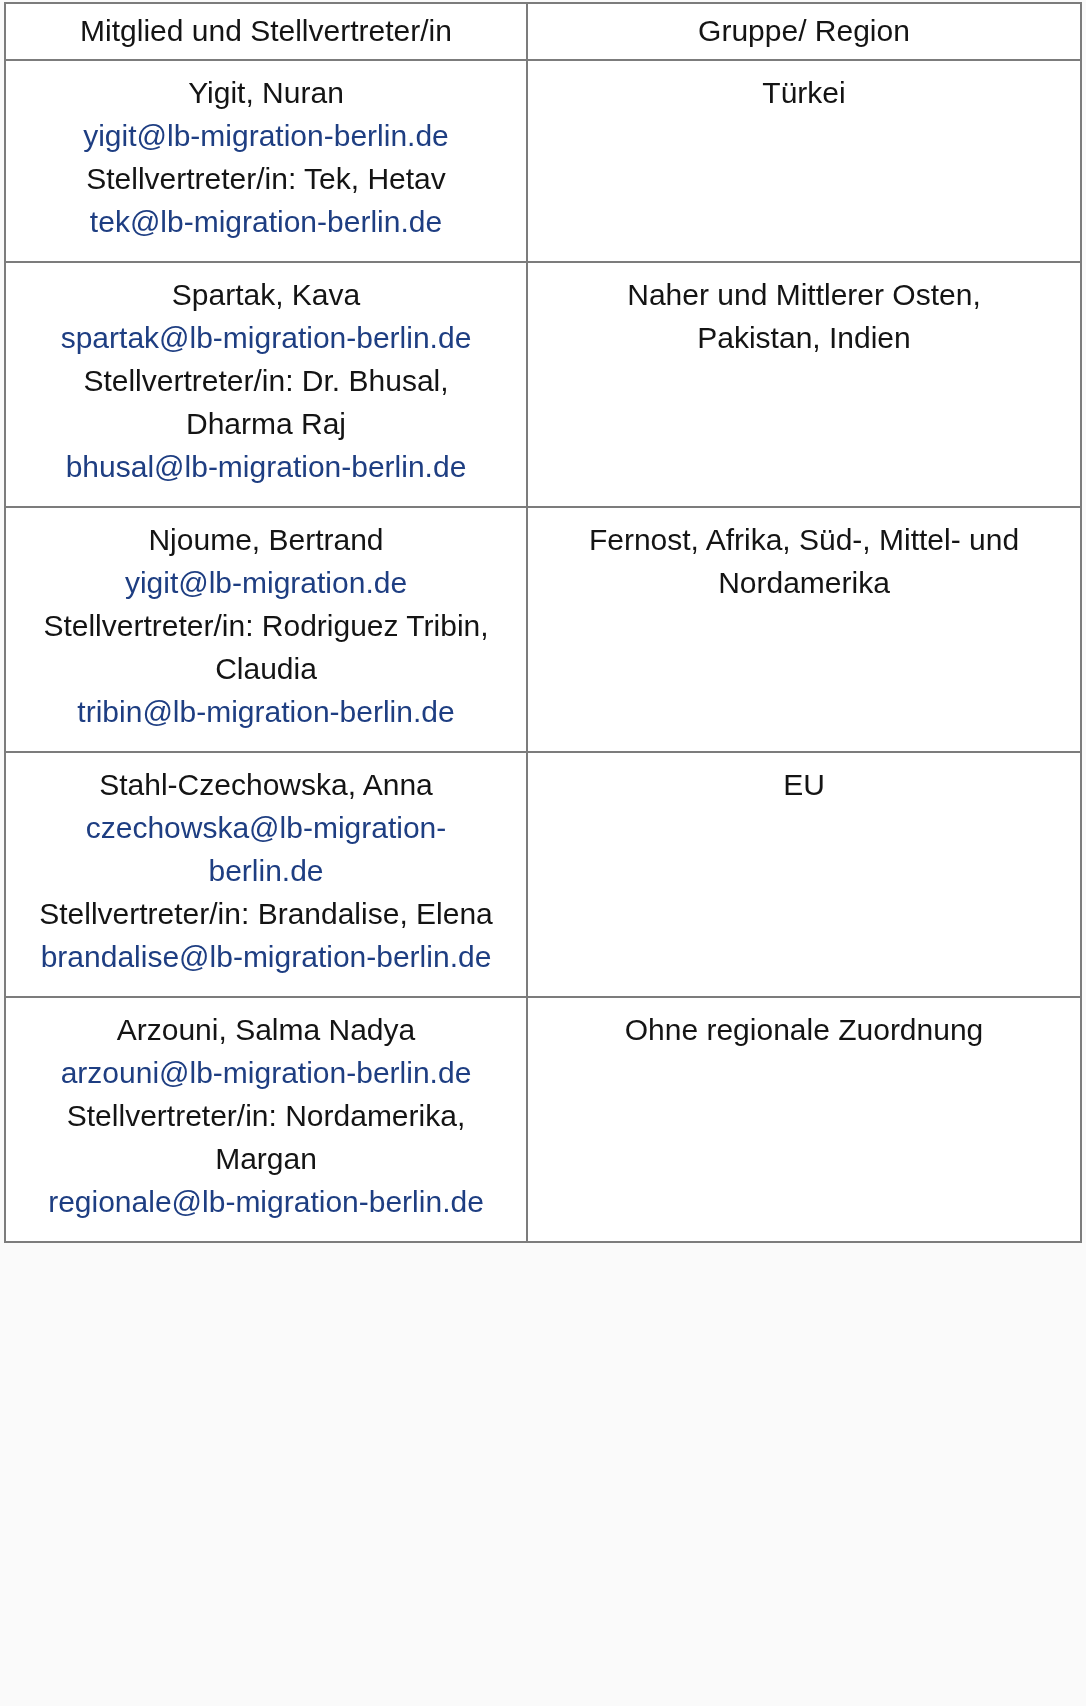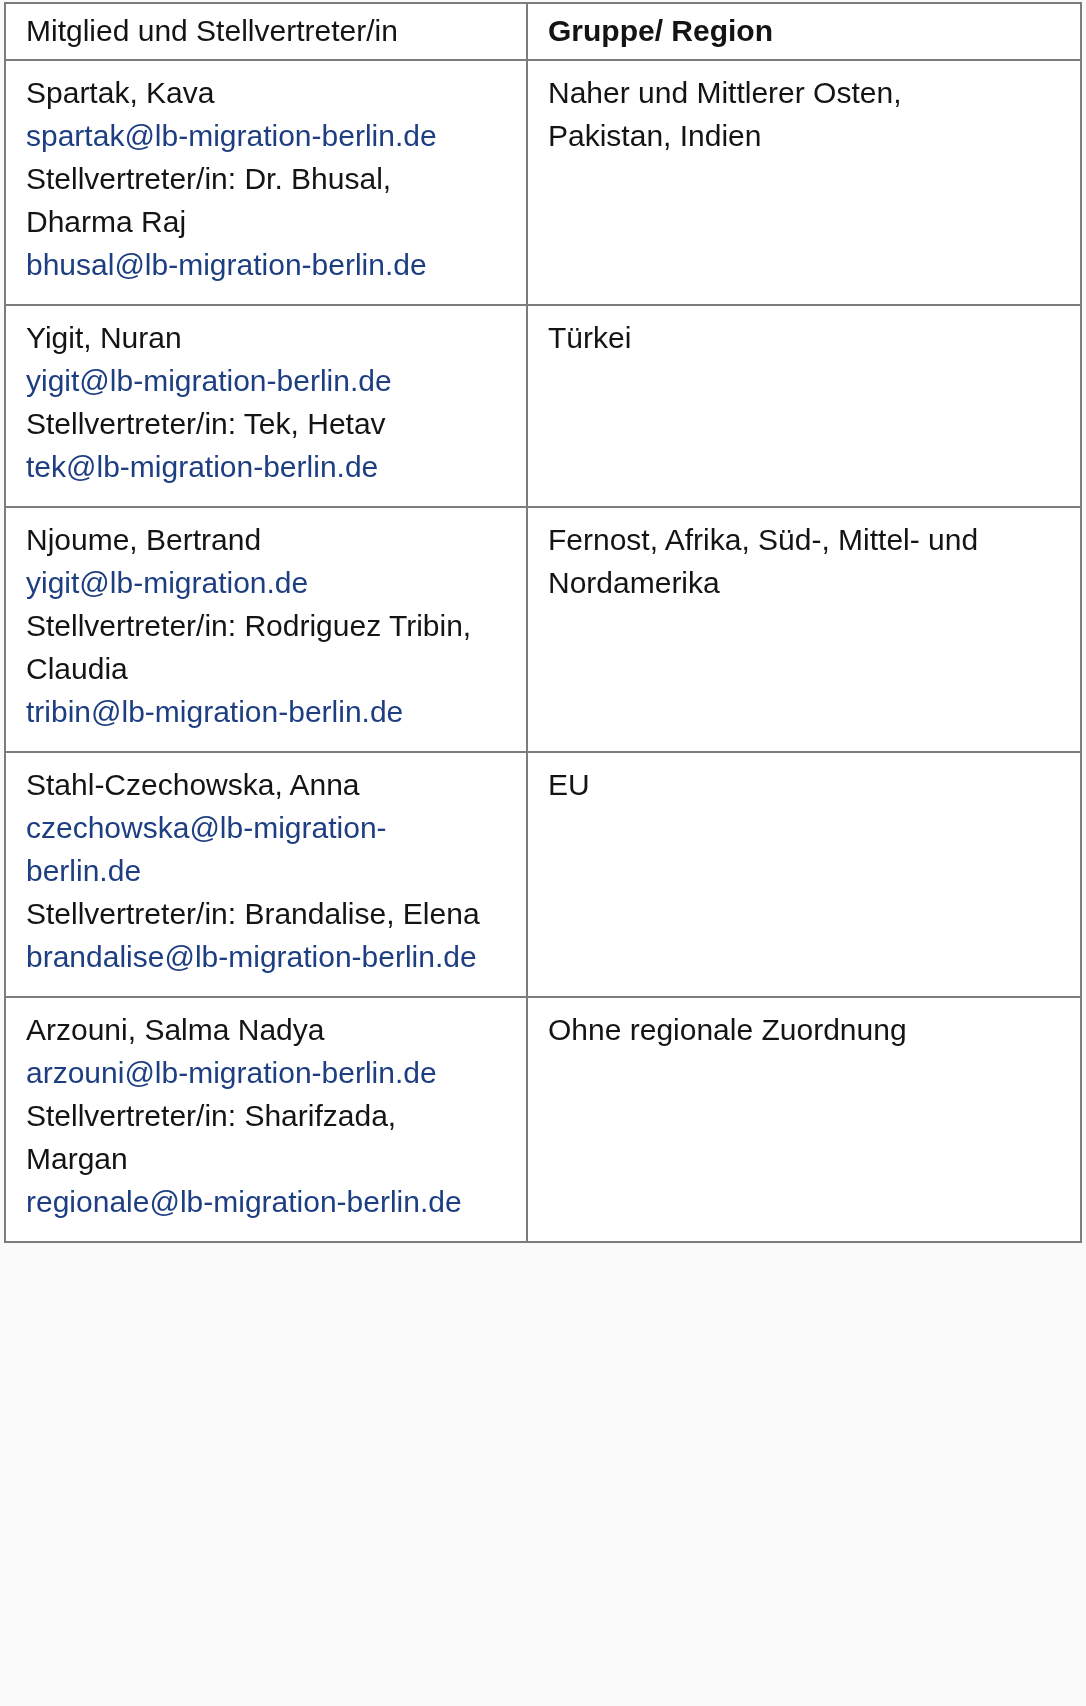--- a/index.html
+++ b/index.html
@@ -19,29 +19,29 @@
   table.members {
     border-collapse: collapse;
     table-layout: fixed;
     width: 1076px;
     margin: 2px 0 0 4px;
     background: #ffffff;
   }
   th, td {
     border: 2px solid var(--border);
     vertical-align: top;
-    text-align: left;
+    text-align: center;
     font-size: 30px;
   }
   th {
     line-height: 43px;
     padding: 5px 20px 7px 20px;
     font-weight: normal;
   }
-  th.col-region { font-weight: bold; margin-top: 25px; }
+  th.col-region { font-weight: normal; margin-top: 25px; }
   td {
     line-height: 43px;
     padding: 10px 20px 18px 20px;
   }
   .line { display: block; }
   a.email-link {
     color: var(--link);
     text-decoration: none;
     cursor: pointer;
   }
@@ -56,40 +56,40 @@
   </colgroup>
   <thead>
     <tr>
       <th class="col-member">Mitglied und Stellvertreter/in</th>
       <th class="col-region">Gruppe/ Region</th>
     </tr>
   </thead>
   <tbody>
       <tr>
         <td>
+          <div class="line">Yigit, Nuran</div>
+          <div class="line"><a class="email-link" href="#">yigit@lb-migration-berlin.de</a></div>
+          <div class="line">Stellvertreter/in: Tek, Hetav</div>
+          <div class="line"><a class="email-link" href="#">tek@lb-migration-berlin.de</a></div>
+        </td>
+        <td>
+          <div class="line">Türkei</div>
+        </td>
+      </tr>
+      <tr>
+        <td>
           <div class="line">Spartak, Kava</div>
           <div class="line"><a class="email-link" href="#">spartak@lb-migration-berlin.de</a></div>
           <div class="line">Stellvertreter/in: Dr. Bhusal,</div>
           <div class="line">Dharma Raj</div>
           <div class="line"><a class="email-link" href="#">bhusal@lb-migration-berlin.de</a></div>
         </td>
         <td>
           <div class="line">Naher und Mittlerer Osten,</div>
           <div class="line">Pakistan, Indien</div>
-        </td>
-      </tr>
-      <tr>
-        <td>
-          <div class="line">Yigit, Nuran</div>
-          <div class="line"><a class="email-link" href="#">yigit@lb-migration-berlin.de</a></div>
-          <div class="line">Stellvertreter/in: Tek, Hetav</div>
-          <div class="line"><a class="email-link" href="#">tek@lb-migration-berlin.de</a></div>
-        </td>
-        <td>
-          <div class="line">Türkei</div>
         </td>
       </tr>
       <tr>
         <td>
           <div class="line">Njoume, Bertrand</div>
           <div class="line"><a class="email-link" href="#">yigit@lb-migration.de</a></div>
           <div class="line">Stellvertreter/in: Rodriguez Tribin,</div>
           <div class="line">Claudia</div>
           <div class="line"><a class="email-link" href="#">tribin@lb-migration-berlin.de</a></div>
         </td>
@@ -107,21 +107,21 @@
           <div class="line"><a class="email-link" href="#">brandalise@lb-migration-berlin.de</a></div>
         </td>
         <td>
           <div class="line">EU</div>
         </td>
       </tr>
       <tr>
         <td>
           <div class="line">Arzouni, Salma Nadya</div>
           <div class="line"><a class="email-link" href="#">arzouni@lb-migration-berlin.de</a></div>
-          <div class="line">Stellvertreter/in: Sharifzada,</div>
+          <div class="line">Stellvertreter/in: Nordamerika,</div>
           <div class="line">Margan</div>
           <div class="line"><a class="email-link" href="#">regionale@lb-migration-berlin.de</a></div>
         </td>
         <td>
           <div class="line">Ohne regionale Zuordnung</div>
         </td>
       </tr>
     </tbody>
 </table>
 

